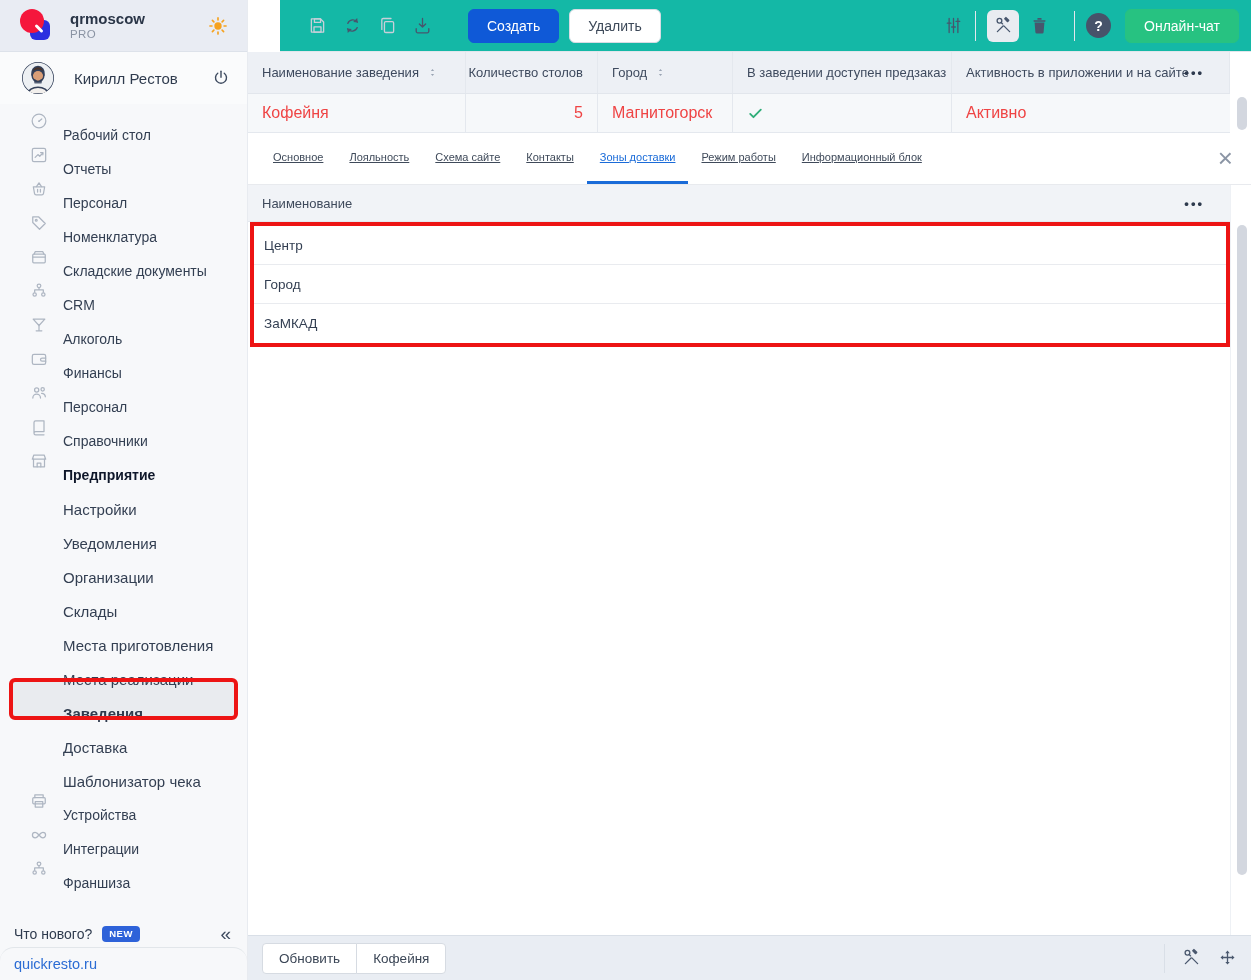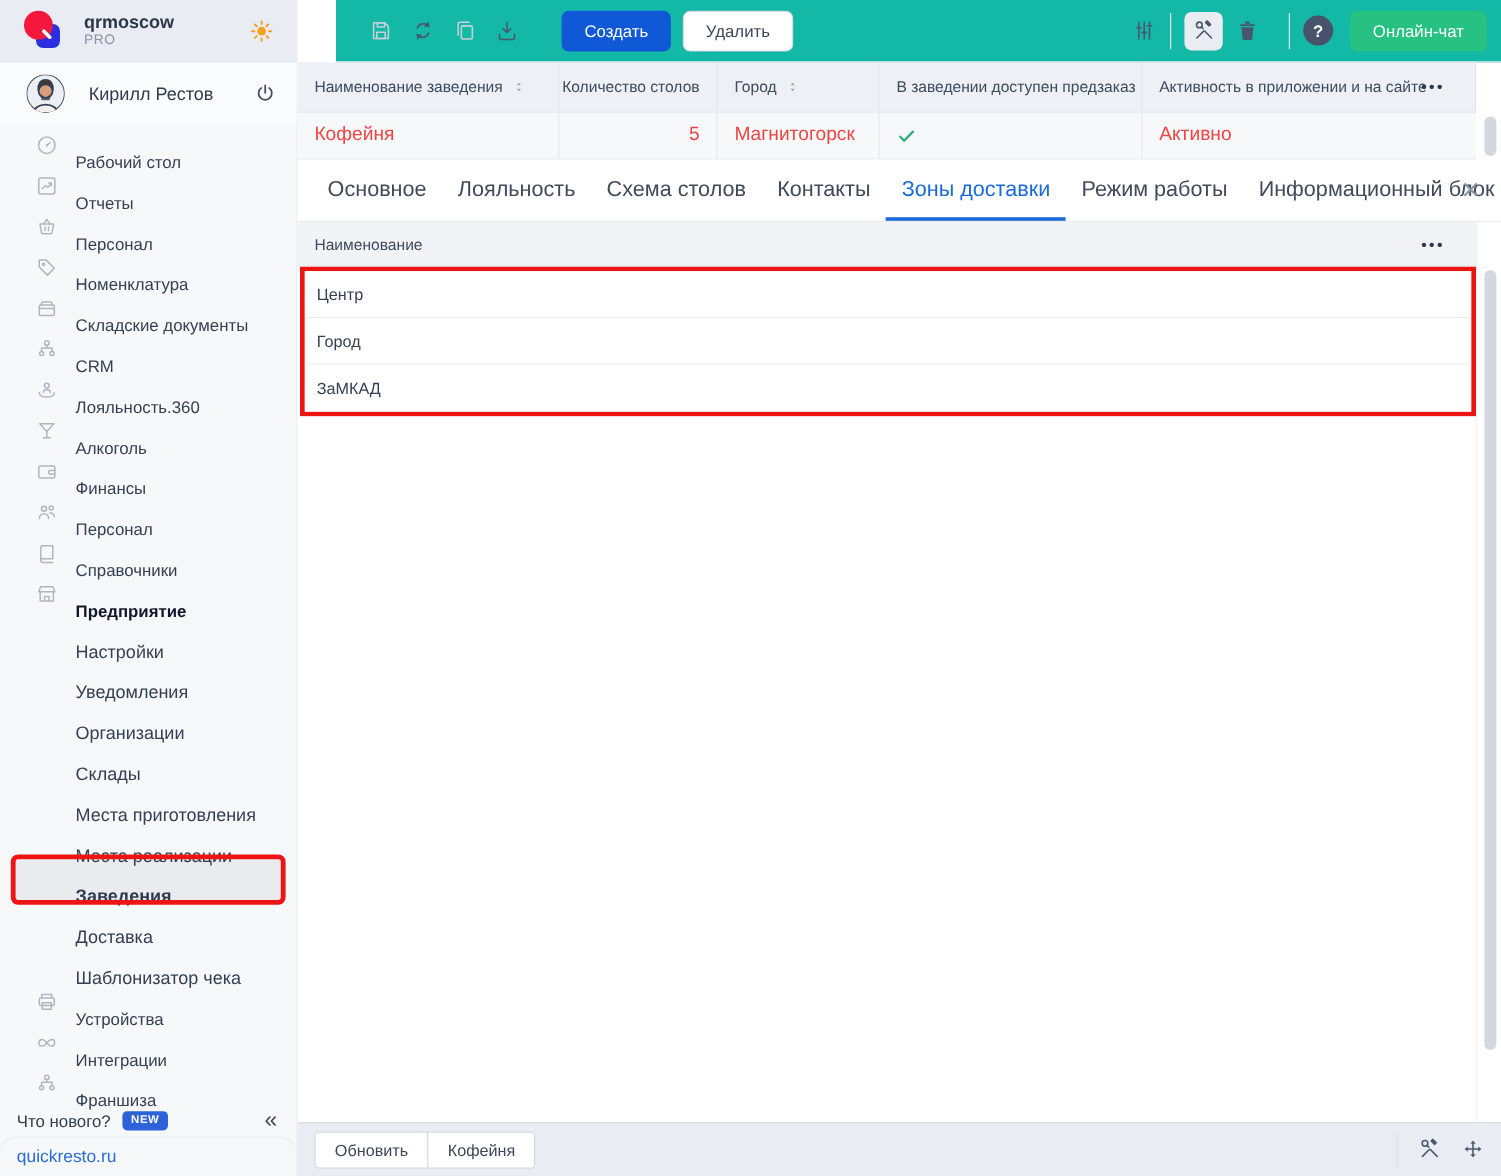--- a/index.html
+++ b/index.html
@@ -71,21 +71,21 @@
   .vt-cell.right { justify-content:flex-end; }
   .vt-row .vt-cell { font-size:16px; color:#ef4444; cursor:pointer; }
   .sort-ic { margin-left:7px; color:#9aa5b4; flex:none; }
   .more-dots { position:absolute; right:26px; top:0; bottom:0; display:flex; align-items:center; font-size:13px; font-weight:bold; letter-spacing:2px; color:#2e3a4e; cursor:pointer; }
   .check { color:#2fae79; }
   .check .ic { stroke-width:2.6; }
   .status-active { color:#3aa878; }
 
   
   .tabs-row { height:52px; flex:none; border-bottom:1px solid #e8eaee; display:flex; align-items:stretch; padding-left:12px; position:relative; background:#fff; }
-  .tab { display:flex; align-items:center; padding:0 13px; font-size:18px; color:#3f4a5a; cursor:pointer; border-bottom:3px solid transparent; white-space:nowrap; }
+  .tab { display:flex; align-items:center; padding:0 13px; font-size:11px; color:#3f4a5a; cursor:pointer; border-bottom:3px solid transparent; white-space:nowrap;text-decoration:underline; }
   .tab.active { color:#1a6bd8; border-bottom-color:#1a6bd8; }
   .tabs-close { position:absolute; right:18px; top:0; bottom:0; display:flex; align-items:center; font-size:26px; color:#8b95a5; cursor:pointer; font-weight:300; }
 
   
   .subheader { width:982px; height:37px; flex:none; background:#f1f3f7; border-bottom:1px solid #e4e8ee; display:flex; align-items:center; padding:0 14px; font-size:13px; color:#3f4a5c; position:relative; }
   .zones { width:980px; margin-left:2px; flex:none; border:4px solid #ed1414; background:#fff; }
   .zone-row { height:39px; display:flex; align-items:center; padding-left:10px; font-size:13.5px; color:#333f52; background:#fff; border-bottom:1px solid #e9ebef; cursor:pointer; }
   .zone-row:last-child { border-bottom:none; }
 
   .filler { flex:1; background:#fff; }
@@ -206,30 +206,20 @@
               <path d="M12 8v2.7M12 10.7H6.8v2.7M12 10.7h5.2v2.7"></path>
               <circle cx="6.8" cy="16.2" r="2"></circle>
               <circle cx="17.2" cy="16.2" r="2"></circle>
             </svg>
           </span>
           <span class="s-label">CRM</span>
         </div>
         <div class="side-item">
           <span class="s-icon">
             <svg class="ic" width="20" height="20" viewBox="0 0 24 24">
-              <circle cx="12" cy="7.6" r="2.4"></circle>
-              <path d="M8.4 14.4a3.7 3.7 0 0 1 7.2 0"></path>
-              <path d="M4.6 14.8c-.3 2.2 3 4.3 7.4 4.3s7.7-2.1 7.4-4.3"></path>
-            </svg>
-          </span>
-          <span class="s-label">Лояльность.360</span>
-        </div>
-        <div class="side-item">
-          <span class="s-icon">
-            <svg class="ic" width="20" height="20" viewBox="0 0 24 24">
               <path d="M5 5h14l-7 7.6z"></path>
               <path d="M12 12.6V19M8.6 19h6.8"></path>
             </svg>
           </span>
           <span class="s-label">Алкоголь</span>
         </div>
         <div class="side-item">
           <span class="s-icon">
             <svg class="ic" width="20" height="20" viewBox="0 0 24 24">
               <rect x="4" y="6.5" width="16" height="12" rx="2"></rect>
@@ -438,21 +428,21 @@
               <path d="M4.5 12.6l4.6 4.6L19.5 6.6"></path>
             </svg>
           </span>
       </div>
       <div class="vt-cell status-active">Активно</div>
     </div>
 
     <div class="tabs-row" id="tabs">
       <div class="tab">Основное</div>
         <div class="tab">Лояльность</div>
-        <div class="tab">Схема столов</div>
+        <div class="tab">Схема сайте</div>
         <div class="tab">Контакты</div>
         <div class="tab active">Зоны доставки</div>
         <div class="tab">Режим работы</div>
         <div class="tab">Информационный блок</div>
         <span class="tabs-close">×</span>
     </div>
 
     <div class="subheader">
       <span>Наименование</span>
       <span class="more-dots">•••</span>

